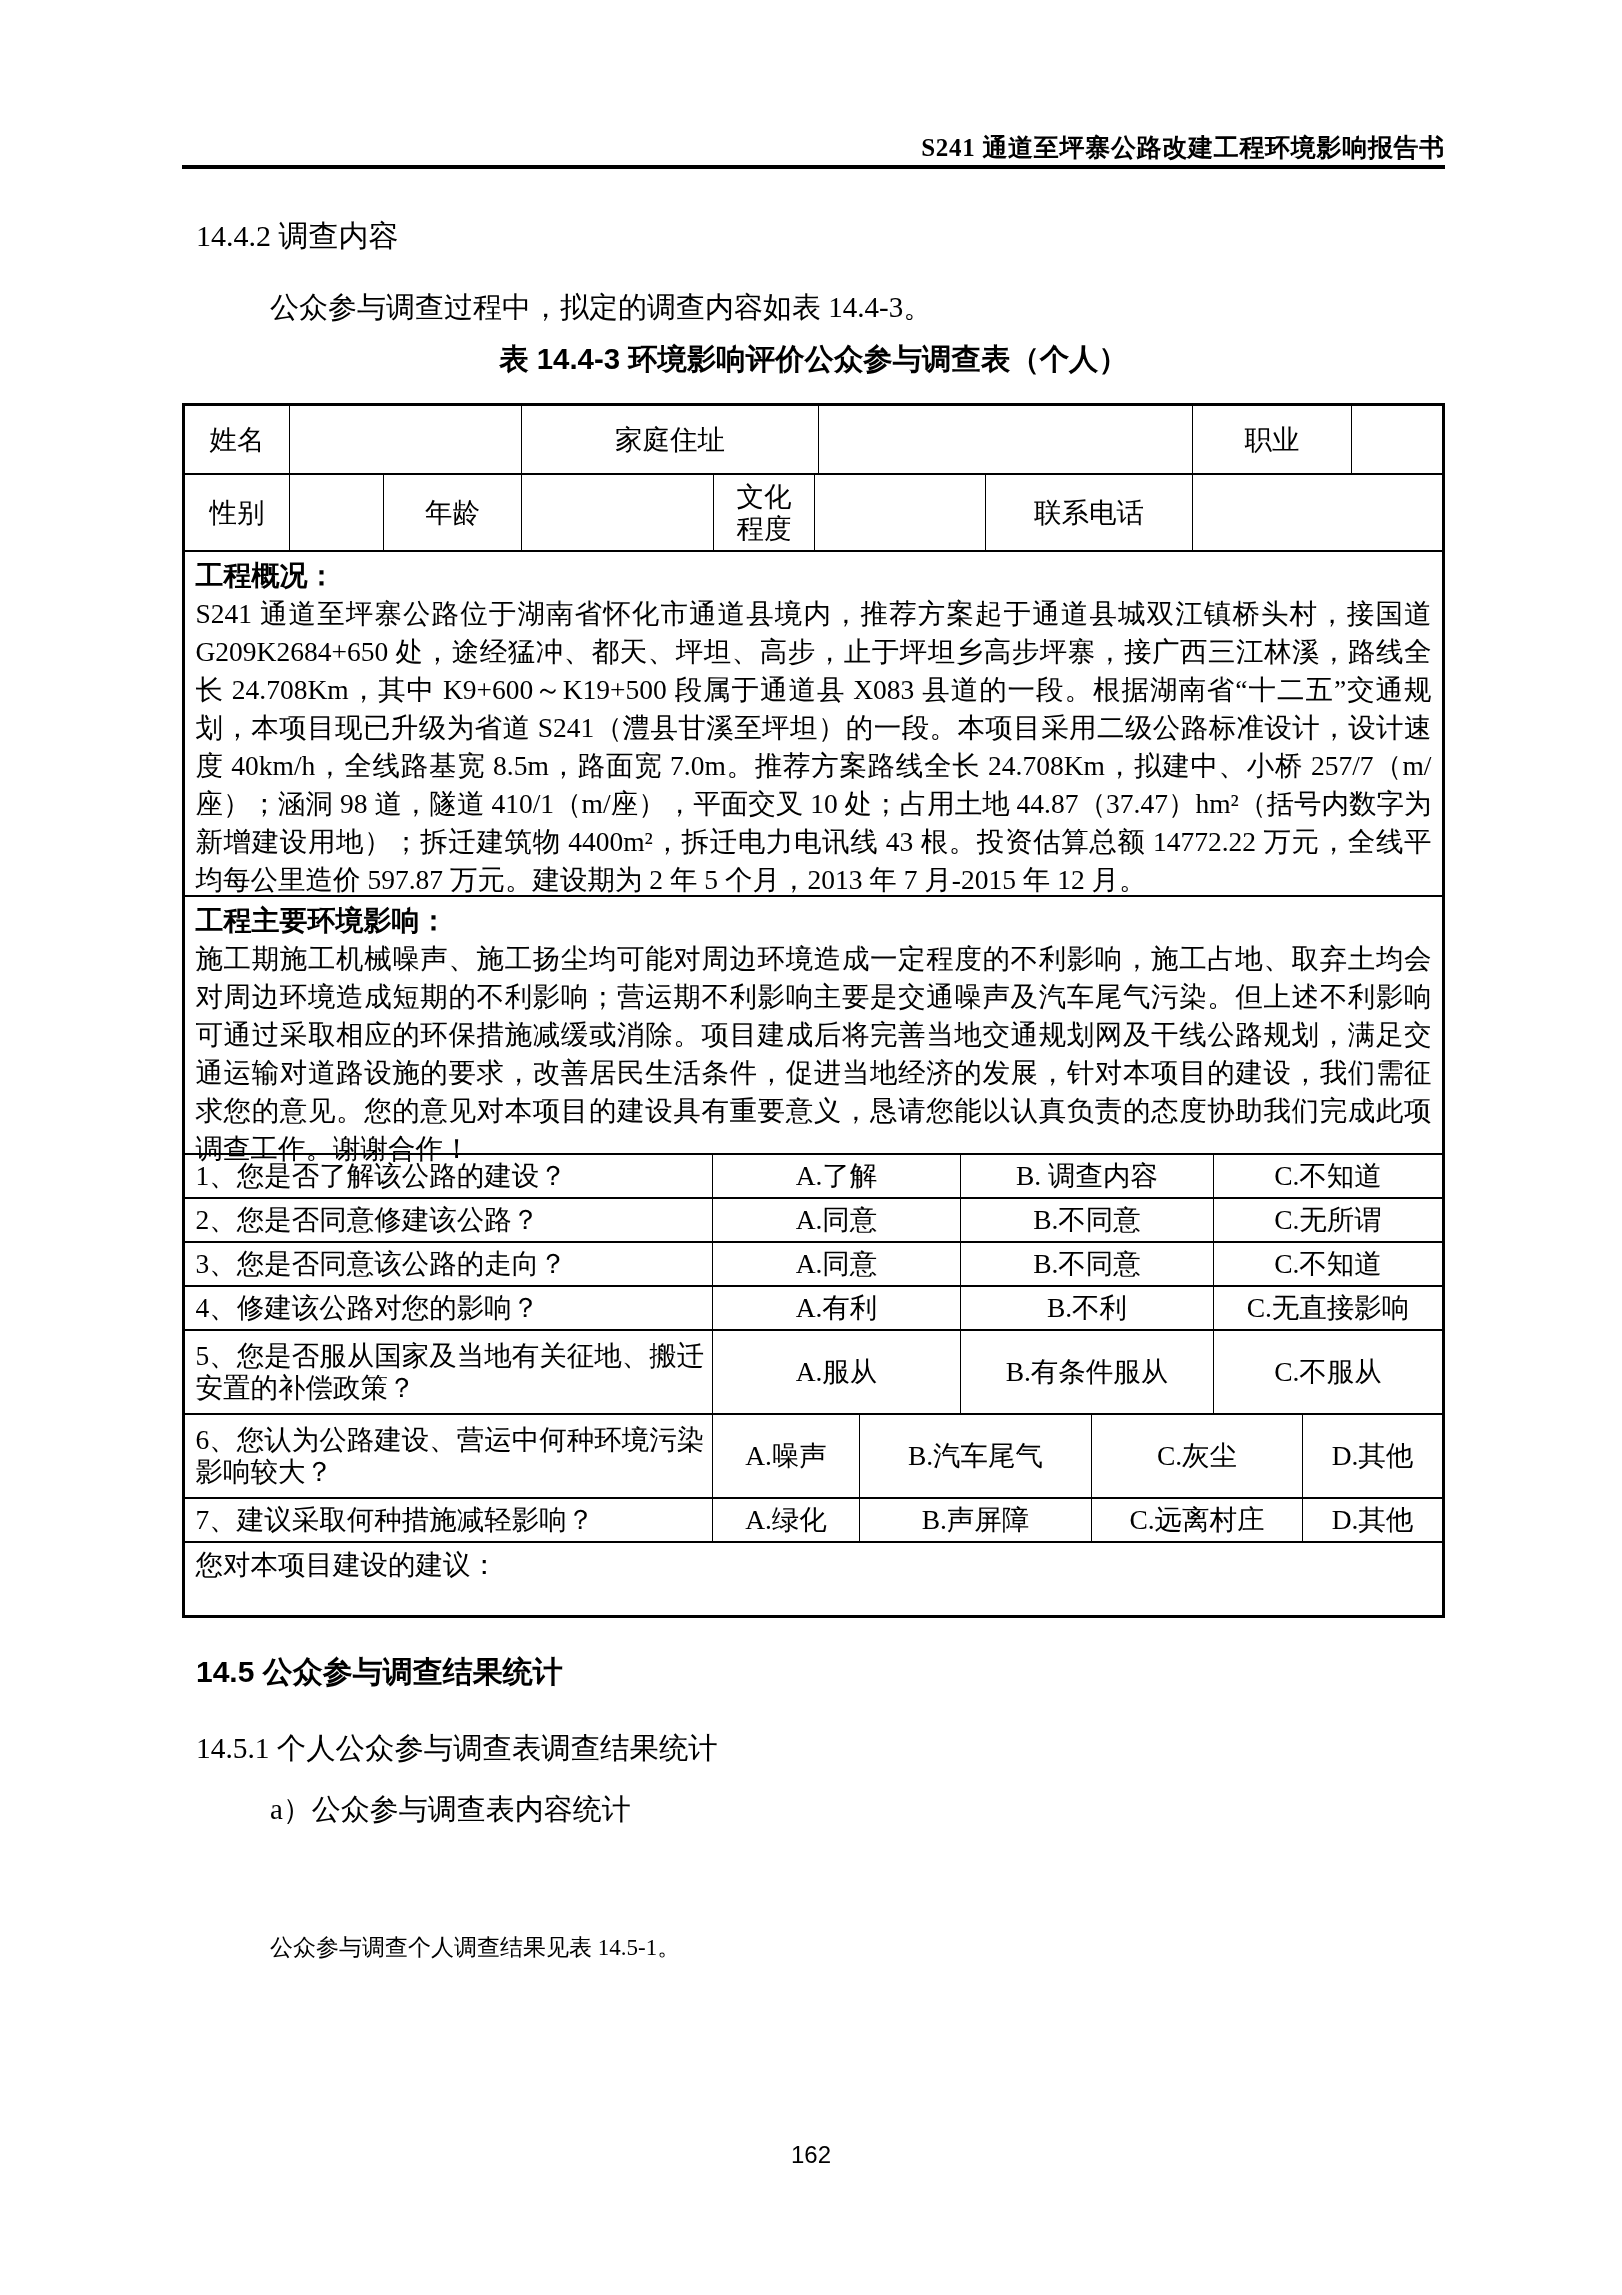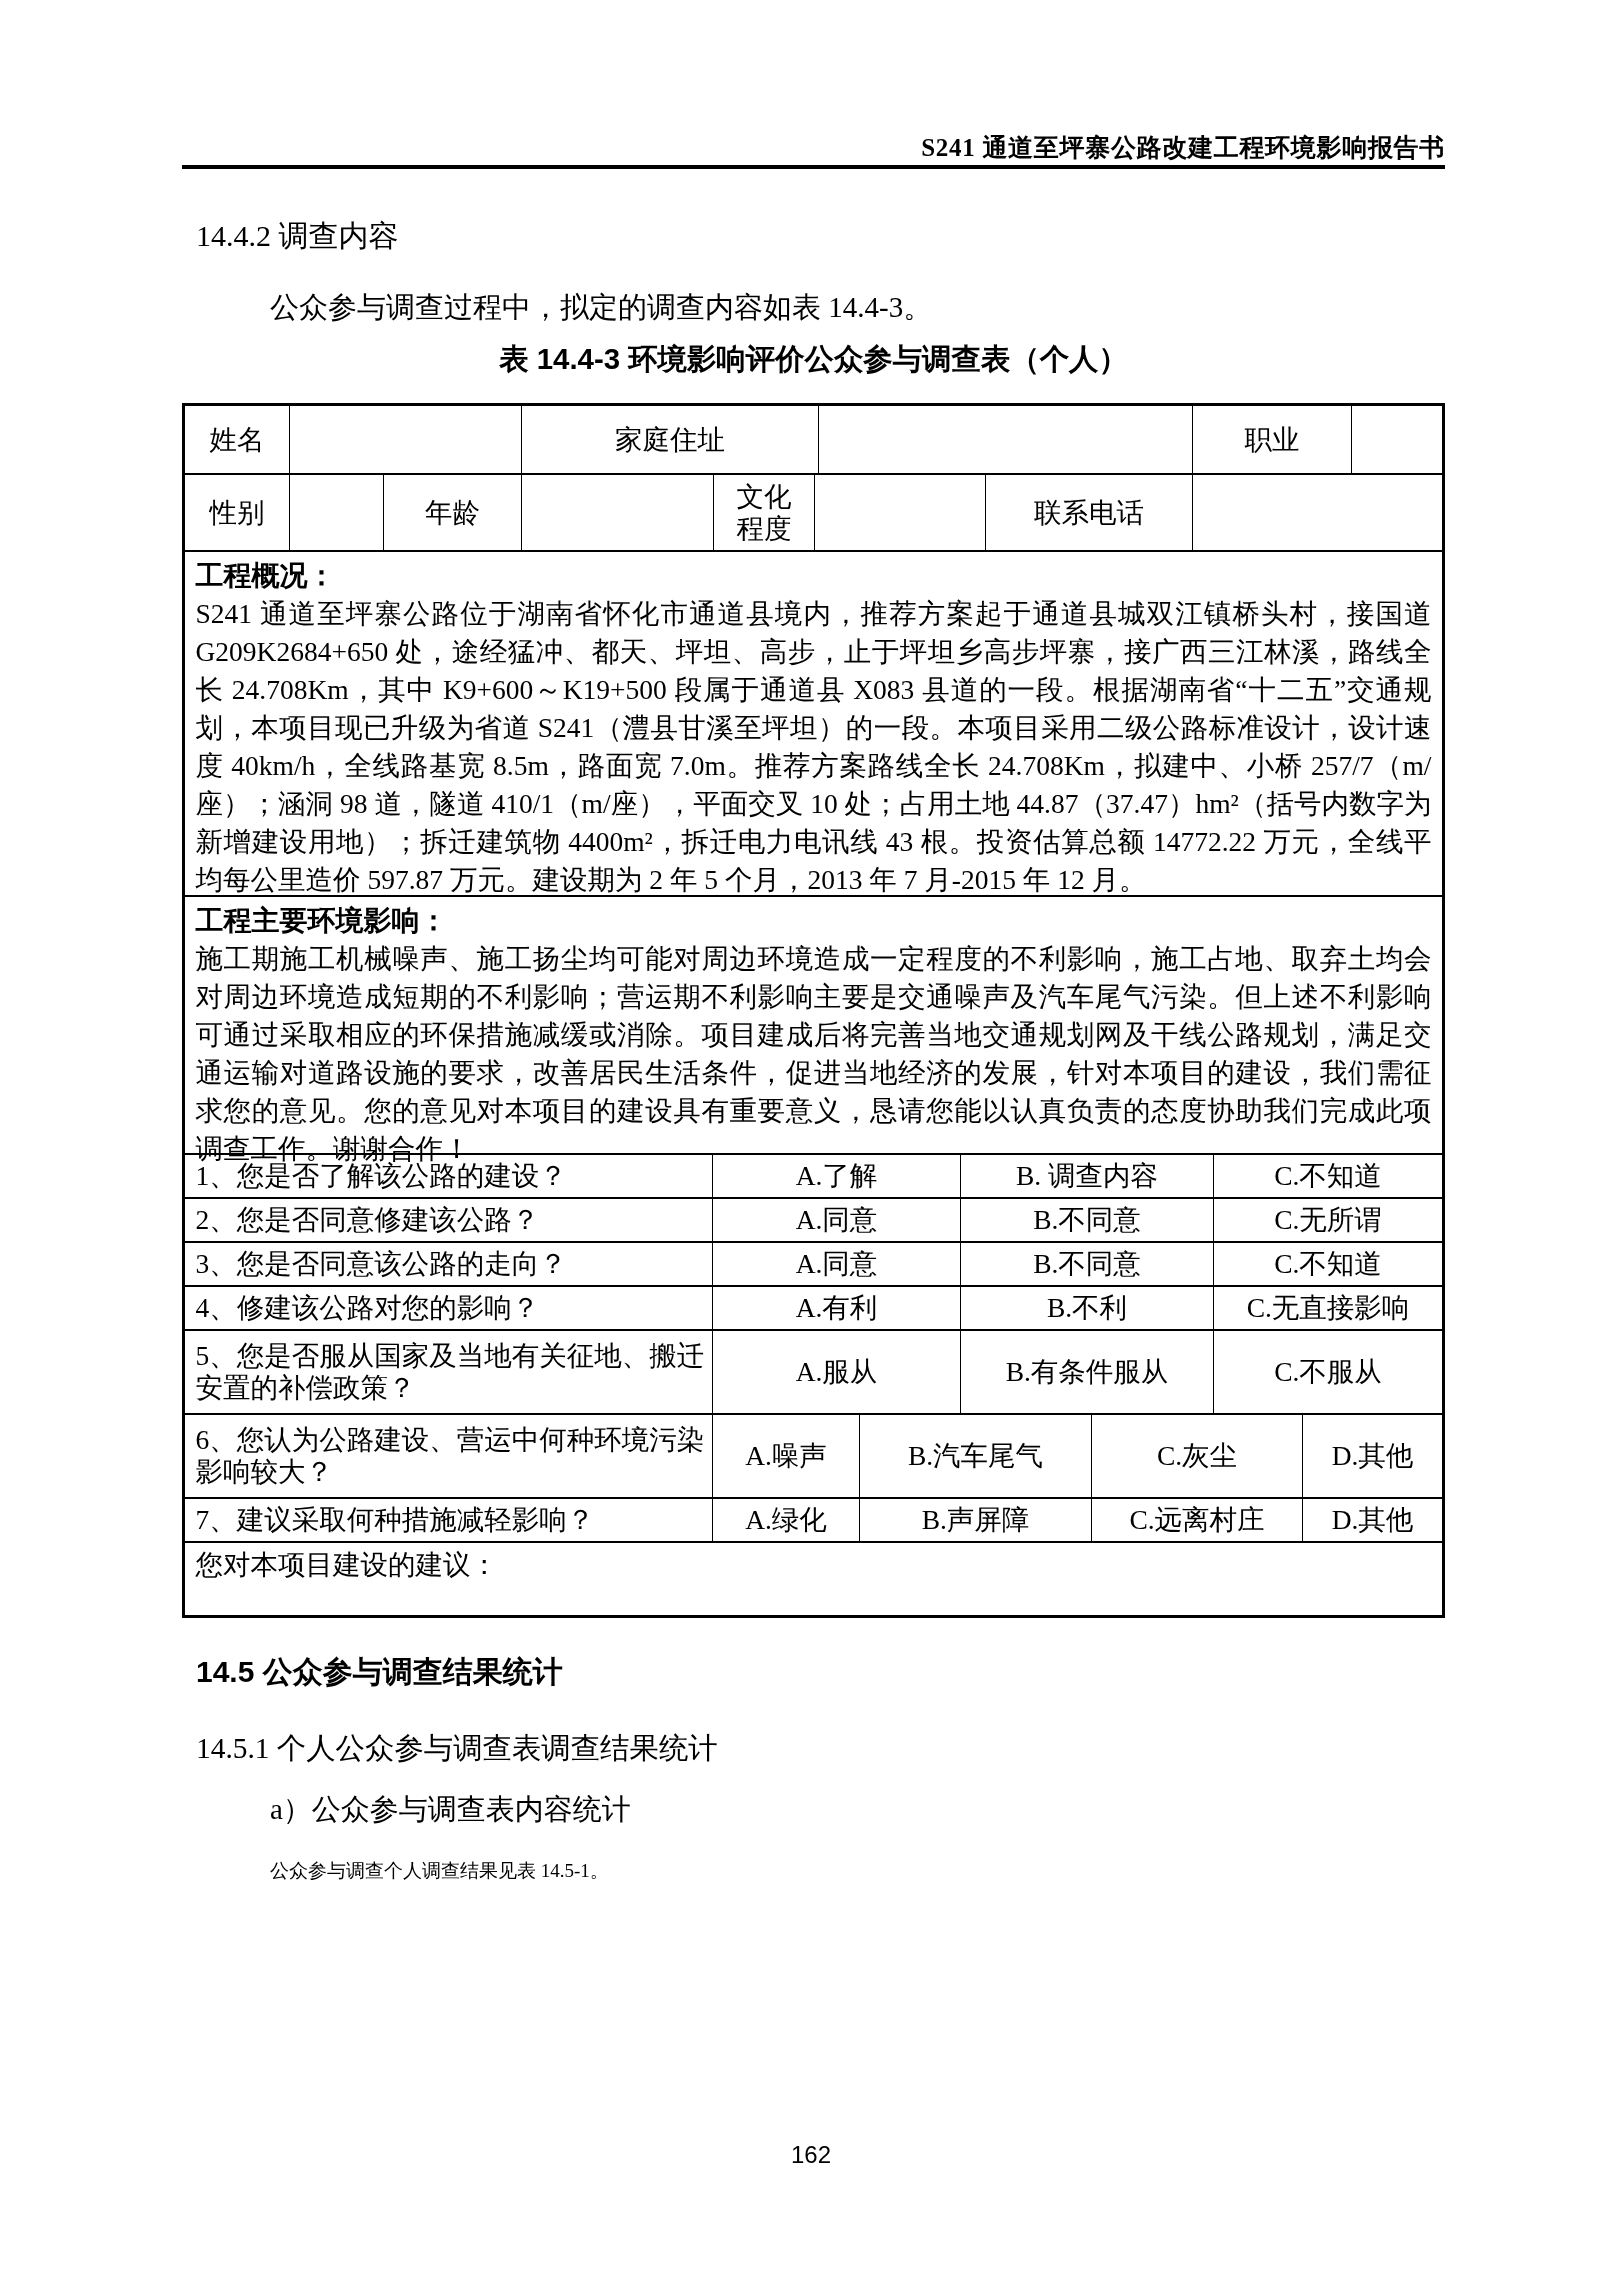--- a/index.html
+++ b/index.html
@@ -89,21 +89,21 @@
     font-size:27.5px;line-height:1.25;
   }
 
   
   .h-145{
     left:196px;top:1652px;font-size:30px;font-weight:700;
     font-family:"Liberation Sans","DejaVu Sans",sans-serif;
   }
   .h-1451{left:196px;top:1729px;font-size:29.4px;}
   .h-item-a{left:270px;top:1790px;font-size:29px;}
-  .closing{left:270px;top:1858px;font-size:19px;}
+  .closing{left:270px;top:1932px;font-size:23px;}
 
   
   .page-num{
     left:0;top:2141px;width:1622px;
     text-align:center;
     font-size:24px;
     font-family:"Liberation Sans","DejaVu Sans",sans-serif;
   }
 </style>
 </head>

